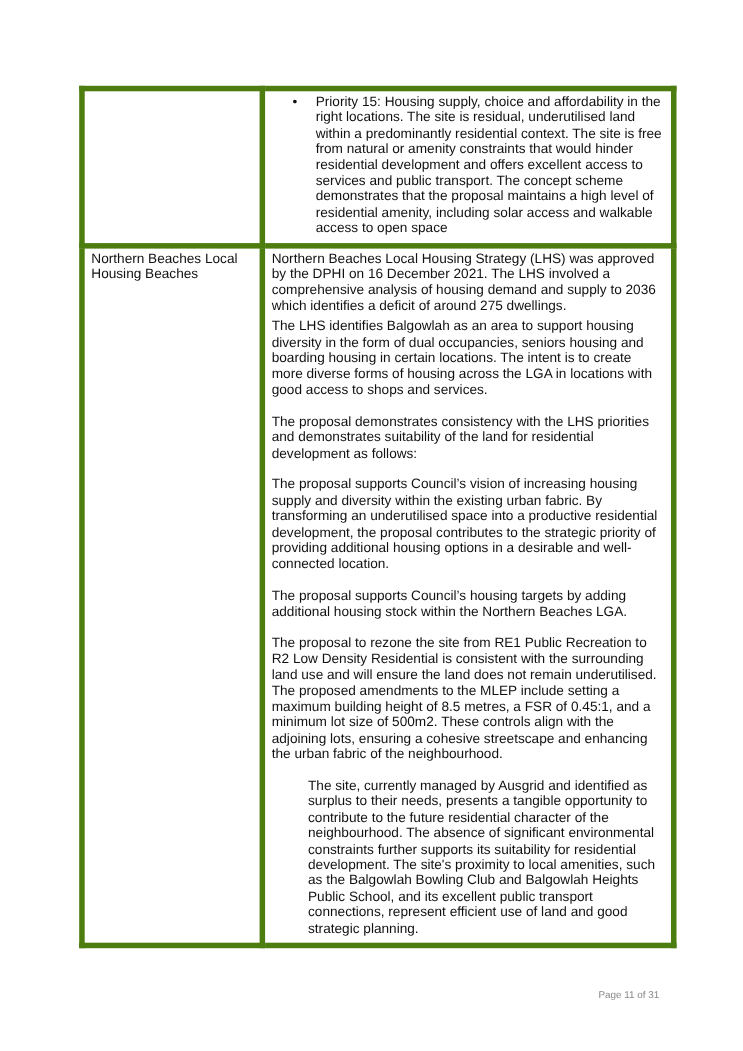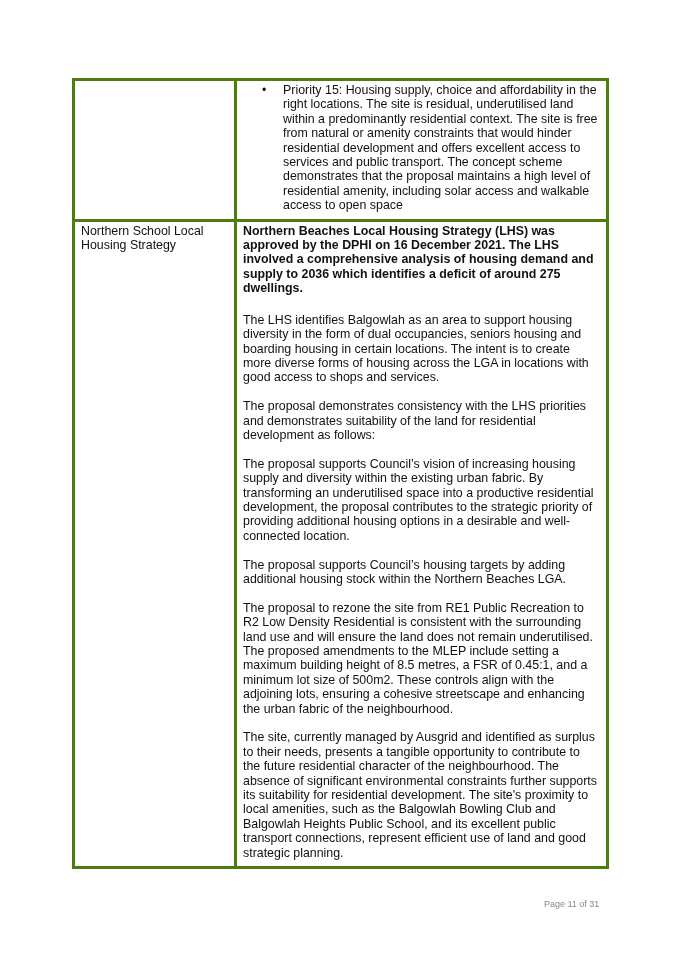--- a/index.html
+++ b/index.html
@@ -1,46 +1,46 @@
 <!DOCTYPE html>
 <html><head>
 <meta charset="utf-8">
 <style>
   html, body { margin:0; padding:0; background:#ffffff; }
   body { width:675px; height:955px; position:relative; overflow:hidden;
          font-family:"Liberation Sans", sans-serif; color:#111; }
   .tbl { position:absolute; left:72px; top:78px; width:530px;
          border-collapse:collapse; table-layout:fixed; }
-  .tbl td { border:3px solid #4d7c0f; vertical-align:top;
+  .tbl td { border:5px solid #4d7c0f; vertical-align:top;
             font-size:12.4px; line-height:14.4px; padding:2px 6px 6px 6px; }
   .tbl td.c1 { width:147px; }
   .tbl td.c2 { width:357px; }
   ul.bul { margin:0; padding:0 0 0 40px; list-style:none; }
   ul.bul li { position:relative; }
   ul.bul li::before { content:"\2022"; position:absolute; left:-21px; top:0; }
   p.para { margin:0 0 14.4px 0; }
-  p.para.last { margin-bottom:0; }
-  p.para.tight { margin-bottom:17px;font-weight:bold; }
+  p.para.last { margin-bottom:0;margin-left:33px; }
+  p.para.tight { margin-bottom:4px; }
   .footer { position:absolute; left:544px; top:889px; font-size:9px; color:#888;margin-top:10px; }
 </style>
 </head>
 <body>
 
 <table class="tbl">
   <tbody>
       <tr>
     <td class="c1"></td>
     <td class="c2">
       <ul class="bul">
         <li>Priority 15: Housing supply, choice and affordability in the right locations. The site is residual, underutilised land within a predominantly residential context. The site is free from natural or amenity constraints that would hinder residential development and offers excellent access to services and public transport. The concept scheme demonstrates that the proposal maintains a high level of residential amenity, including solar access and walkable access to open space</li>
       </ul>
     </td>
   </tr>
   <tr>
-    <td class="c1">Northern School Local Housing Strategy</td>
+    <td class="c1">Northern Beaches Local Housing Beaches</td>
     <td class="c2">
       <p class="para tight">Northern Beaches Local Housing Strategy (LHS) was approved by the DPHI on 16 December 2021. The LHS involved a comprehensive analysis of housing demand and supply to 2036 which identifies a deficit of around 275 dwellings.</p>
       <p class="para">The LHS identifies Balgowlah as an area to support housing diversity in the form of dual occupancies, seniors housing and boarding housing in certain locations. The intent is to create more diverse forms of housing across the LGA in locations with good access to shops and services.</p>
       <p class="para">The proposal demonstrates consistency with the LHS priorities and demonstrates suitability of the land for residential development as follows:</p>
       <p class="para">The proposal supports Council’s vision of increasing housing supply and diversity within the existing urban fabric. By transforming an underutilised space into a productive residential development, the proposal contributes to the strategic priority of providing additional housing options in a desirable and well-connected location.</p>
       <p class="para">The proposal supports Council’s housing targets by adding additional housing stock within the Northern Beaches LGA.</p>
       <p class="para">The proposal to rezone the site from RE1 Public Recreation to R2 Low Density Residential is consistent with the surrounding land use and will ensure the land does not remain underutilised. The proposed amendments to the MLEP include setting a maximum building height of 8.5 metres, a FSR of 0.45:1, and a minimum lot size of 500m2. These controls align with the adjoining lots, ensuring a cohesive streetscape and enhancing the urban fabric of the neighbourhood.</p>
       <p class="para last">The site, currently managed by Ausgrid and identified as surplus to their needs, presents a tangible opportunity to contribute to the future residential character of the neighbourhood. The absence of significant environmental constraints further supports its suitability for residential development. The site's proximity to local amenities, such as the Balgowlah Bowling Club and Balgowlah Heights Public School, and its excellent public transport connections, represent efficient use of land and good strategic planning.</p>
     </td>
   </tr>

